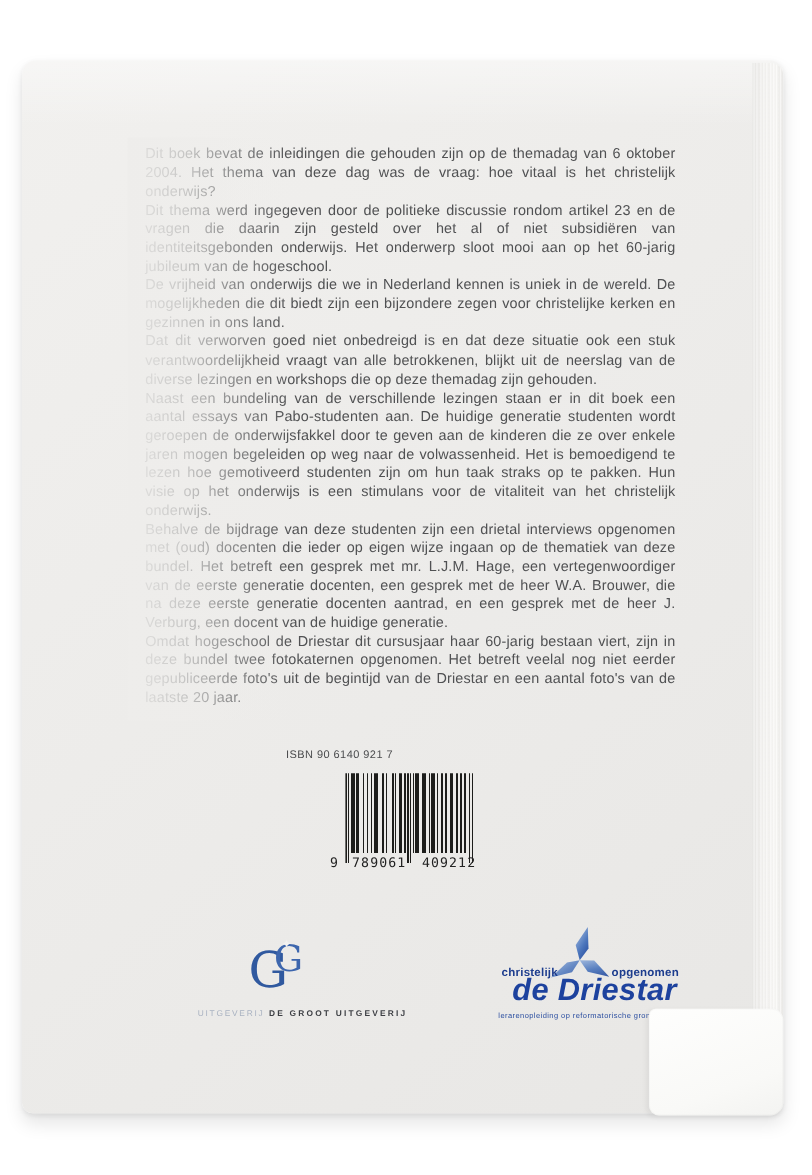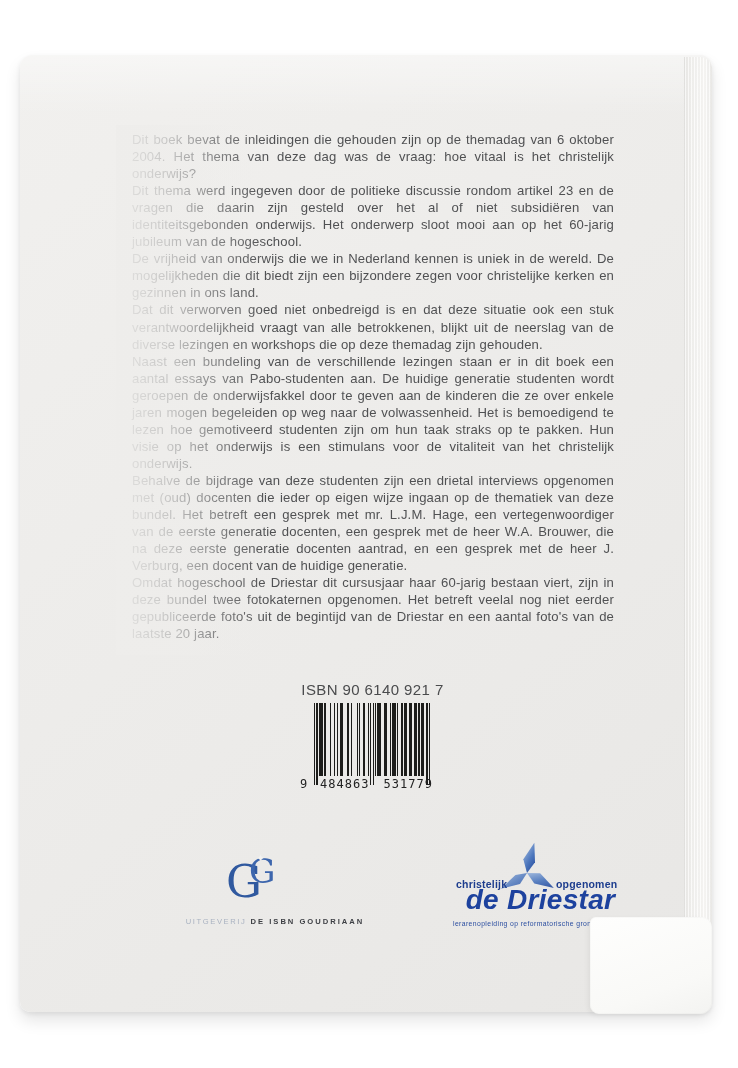--- a/index.html
+++ b/index.html
@@ -16,22 +16,22 @@
         border-left:1px solid rgba(0,0,0,0.035);
         border-radius:0 12px 9px 0;}
   .top-light{position:absolute;left:0;right:0;top:0;height:60px;
         background:linear-gradient(180deg,rgba(255,255,255,0.45),rgba(255,255,255,0));
         border-radius:13px 12px 0 0;}
   .back-text{position:absolute;left:112px;top:76px;width:482px;
         font-size:13.1px;line-height:17.05px;color:#505153;text-align:justify;letter-spacing:0.15px;}
   .back-text p{margin:0;}
   .glare{position:absolute;left:96px;top:70px;width:150px;height:530px;pointer-events:none;
         background:linear-gradient(90deg, rgba(238,237,235,0.95) 0%, rgba(238,237,235,0.75) 35%, rgba(238,237,235,0.35) 65%, rgba(238,237,235,0) 100%);}
-  .isbn-label{position:absolute;left:240px;top:626px;width:225px;text-align:center;
-        font-size:15px;color:#4a4b4d;letter-spacing:0.4px;}
+  .isbn-label{position:absolute;left:240px;top:626px;width:225px;text-align:left;
+        font-size:10px;color:#4a4b4d;letter-spacing:0.4px;}
   .barcode{position:absolute;left:294px;top:648px;width:116px;height:82px;}
   .barcode svg{display:block;width:100%;height:100%;}
   .barcode-digits{position:absolute;left:280px;top:722px;width:140px;display:flex;align-items:flex-start;
         font-family:"DejaVu Sans Mono", monospace;font-size:12px;color:#222;letter-spacing:1px;}
   .barcode-digits .d9{width:13px;}
   .barcode-digits .grp{flex:1;text-align:center;}
   
   .publisher{position:absolute;left:130px;top:800px;width:250px;height:90px;}
   .gg{position:absolute;left:76px;top:0;width:70px;height:52px;color:#30599f;
       font-family:"DejaVu Serif", serif;}
@@ -126,34 +126,34 @@
           <rect x="85" y="0" width="1" height="78" fill="#1d1d1b"></rect>
           <rect x="86" y="0" width="1" height="78" fill="#1d1d1b"></rect>
           <rect x="88" y="0" width="1" height="78" fill="#1d1d1b"></rect>
           <rect x="89" y="0" width="1" height="78" fill="#1d1d1b"></rect>
           <rect x="92" y="0" width="1" height="88" fill="#1d1d1b"></rect>
           <rect x="94" y="0" width="1" height="88" fill="#1d1d1b"></rect>
         </svg>
     </div>
     <div class="barcode-digits">
       <span class="d9">9</span>
-      <span class="grp">484863</span>
-      <span class="grp">531779</span>
+      <span class="grp">789061</span>
+      <span class="grp">409212</span>
     </div>
 
     <div class="publisher">
       <div class="gg">
         <span class="g1">G</span>
         <span class="g2">G</span>
         <span class="gstar">✦</span>
       </div>
       <div class="imprint">
         <span class="pre">UITGEVERIJ</span>
         <span> </span>
-        <span class="nm">DE ISBN GOUDRIAAN</span>
+        <span class="nm">DE GROOT UITGEVERIJ</span>
       </div>
     </div>
 
     <div class="school">
       <svg class="star" viewBox="0 0 58 64" aria-hidden="true">
         <defs>
           <linearGradient id="stargrad" x1="0" y1="0" x2="1" y2="1">
             <stop offset="0" stop-color="#a5bde0"></stop>
             <stop offset="0.55" stop-color="#4d77bd"></stop>
             <stop offset="1" stop-color="#24499c"></stop>

